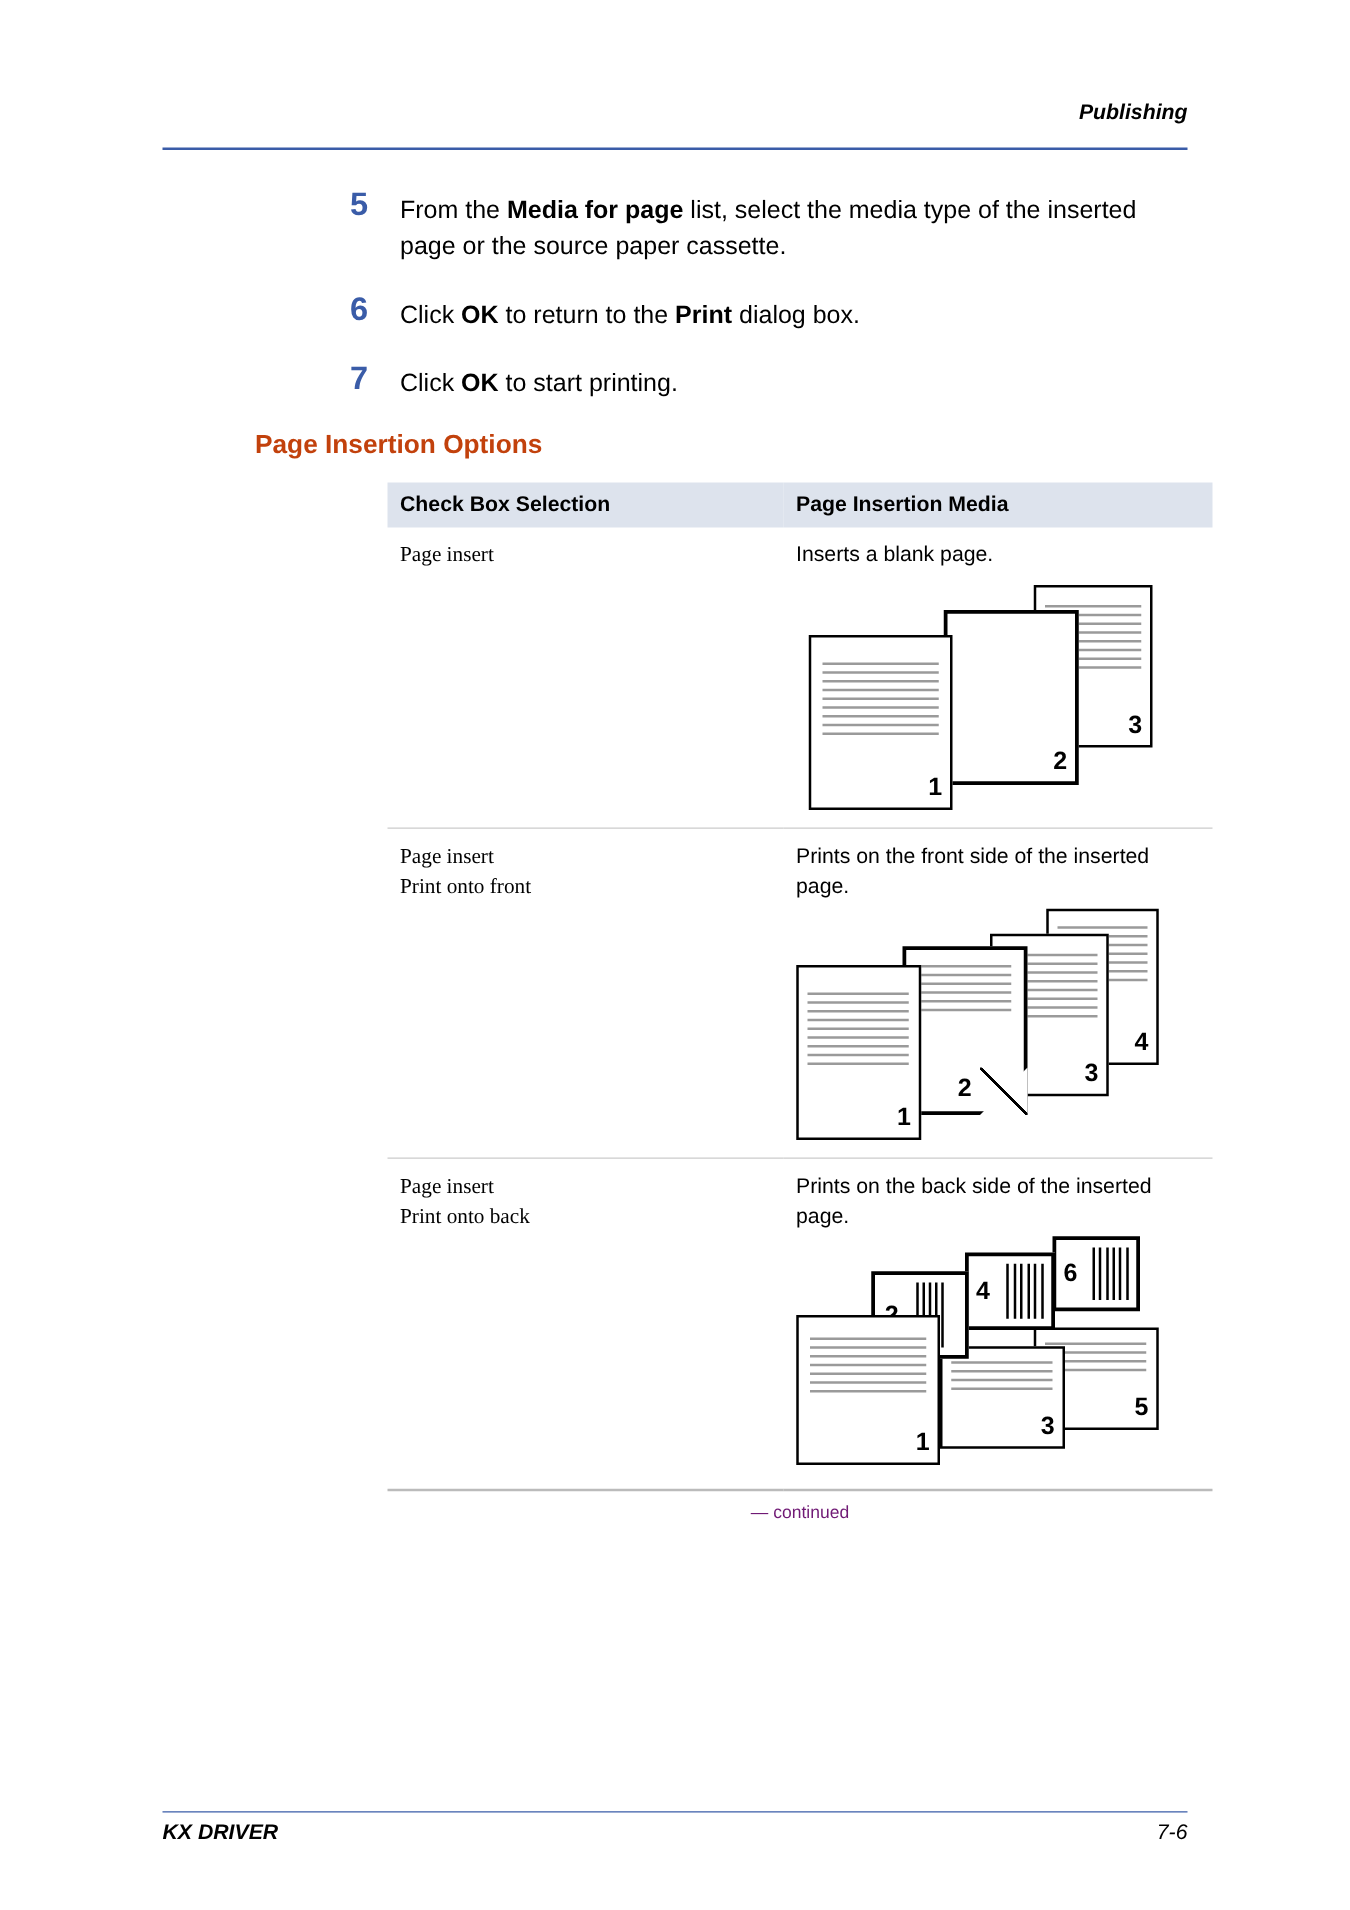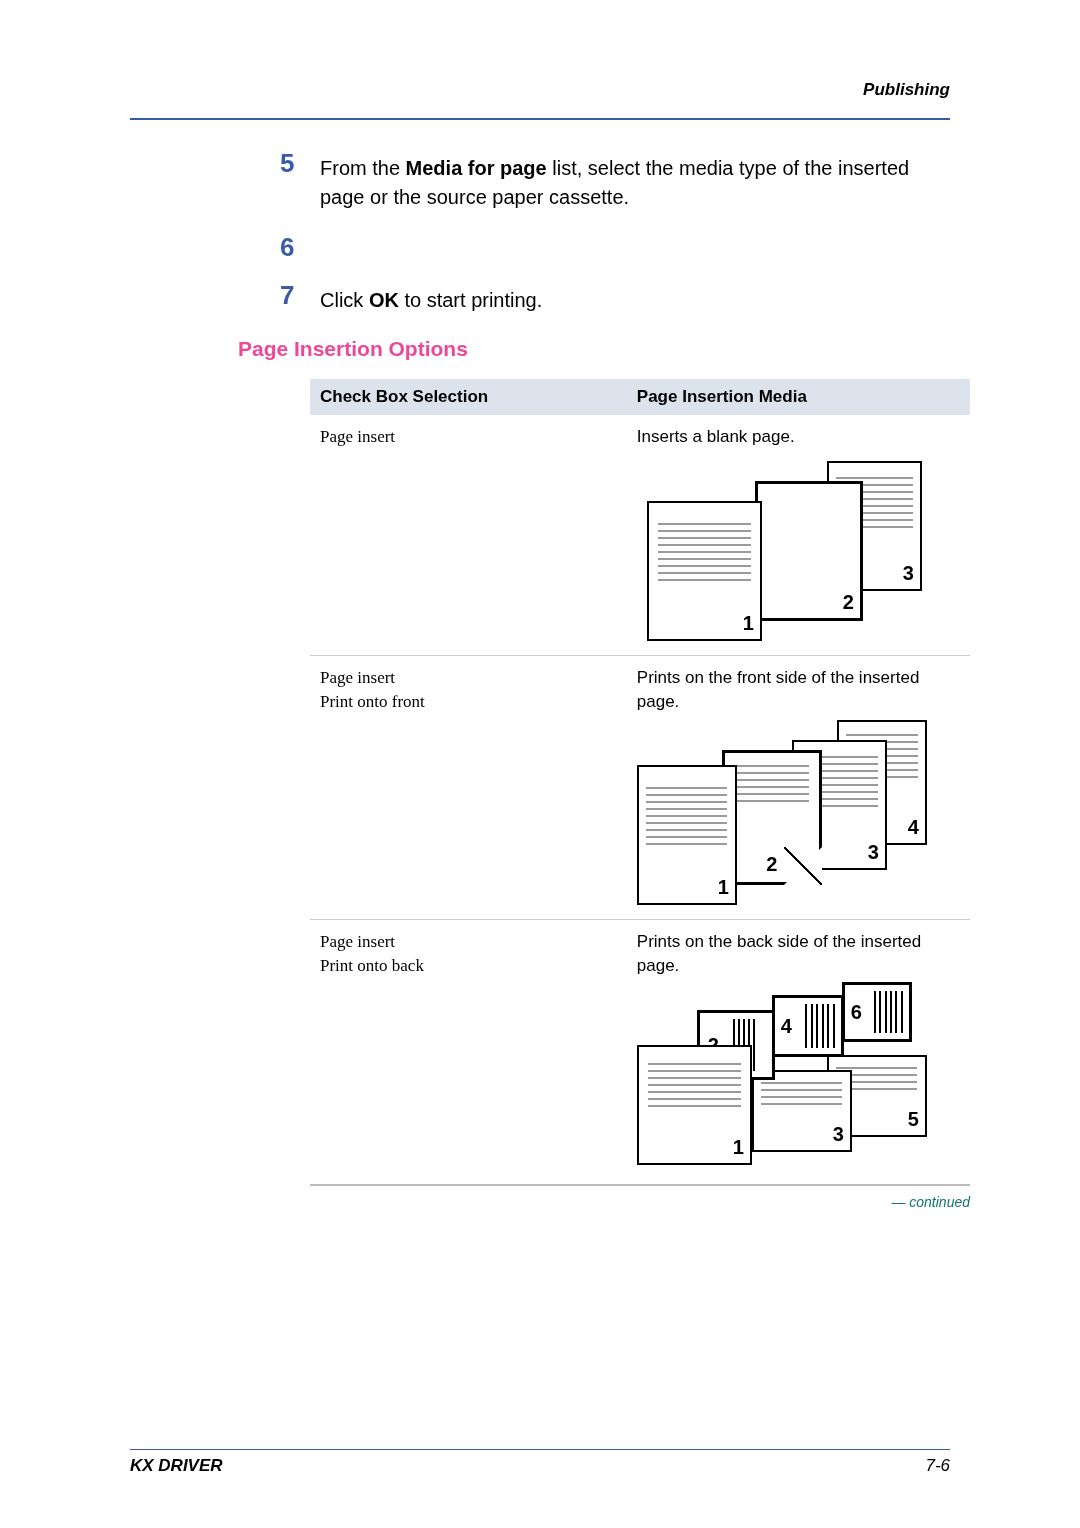--- a/index.html
+++ b/index.html
@@ -44,24 +44,24 @@
     margin-right: 10px;
     font-family: Arial, sans-serif;
   }
   .step-text {
     font-size: 20px;
     line-height: 1.45;
     padding-top: 4px;
   }
   .step-text b { font-weight: bold; }
   .section-heading {
-    color: #ec4899;
+    color: #c2410c;
     font-weight: bold;
     font-size: 21px;
-    margin-left: 108px;
+    margin-left: 74px;
     margin-bottom: 18px;
   }
   .options-table {
     margin-left: 180px;
     width: 660px;
     border-collapse: collapse;
   }
   .options-table thead tr { background: #dde3ed; }
   .options-table th {
     text-align: left;
@@ -171,24 +171,23 @@
   }
   .back-box .bmarker {
     position: absolute;
     left: 6px; top: 50%; transform: translateY(-50%);
     font-family: Arial Black, Arial, sans-serif;
     font-weight: 900; font-size: 20px;
   }
   .continued-note {
     margin-left: 180px;
     width: 660px;
-    text-align: right;
-    font-style: italic;
+    text-align: center;
     font-size: 14px;
-    color: #0f766e;
+    color: #701a75;
     margin-top: 8px;
   }
   .footer {
     position: absolute;
     left: 130px; right: 130px;
     bottom: 52px;
     border-top: 1px solid #3a5ca8;
     padding-top: 6px;
     display: flex;
     justify-content: space-between;
@@ -205,20 +204,23 @@
 
 <div class="step-list">
   <div class="step">
     <div class="step-num">5</div>
     <div class="step-text">
       <span>From the </span><b>Media for page</b><span> list, select the media type of the inserted page or the source paper cassette.</span>
     </div>
   </div>
   <div class="step">
     <div class="step-num">6</div>
+    <div class="step-text">
+      <span>Click </span><b>OK</b><span> to return to the </span><b>Print</b><span> dialog box.</span>
+    </div>
   </div>
   <div class="step">
     <div class="step-num">7</div>
     <div class="step-text">
       <span>Click </span><b>OK</b><span> to start printing.</span>
     </div>
   </div>
 </div>
 
 <div class="section-heading">Page Insertion Options</div>

